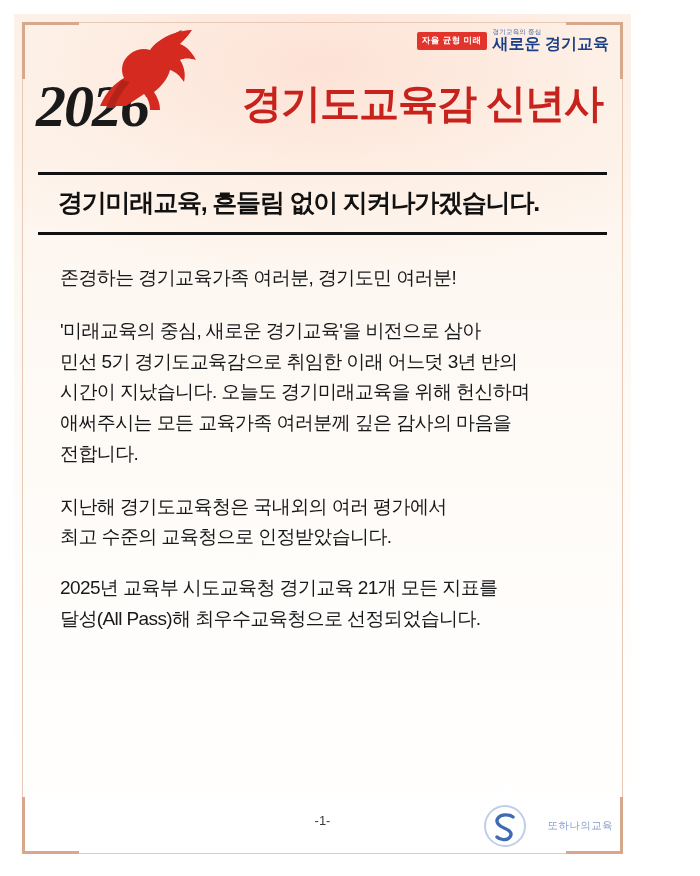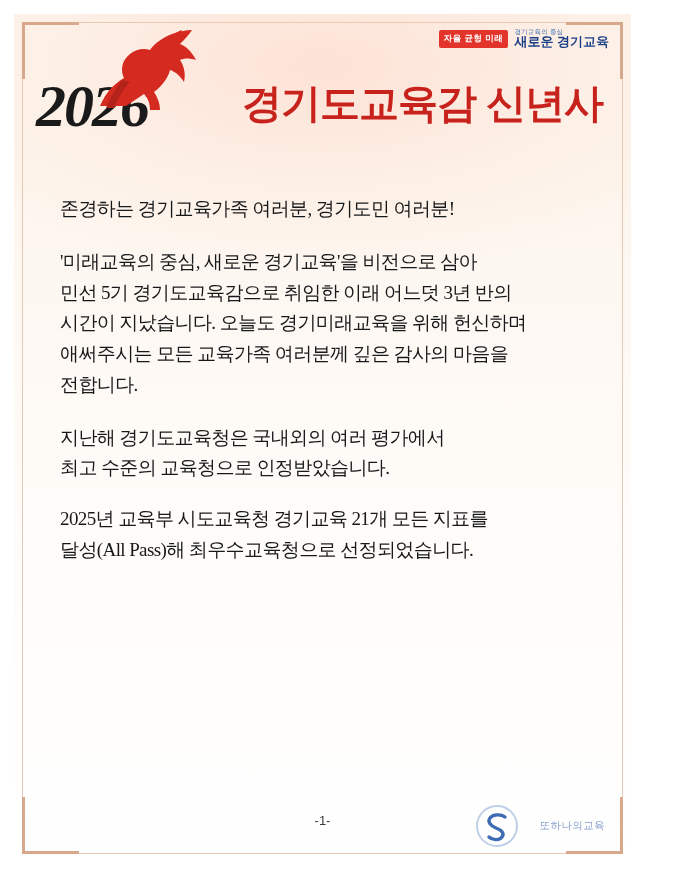--- a/index.html
+++ b/index.html
@@ -65,21 +65,21 @@
     flex-direction: column;
     line-height: 1.15;
   }
   .org-logo .logo-top {
     font-size: 6.5px;
     color: #3a6ab0;
     letter-spacing: 0.2px;
     white-space: nowrap;
   }
   .org-logo .logo-main {
-    font-size: 13px;
+    font-size: 16px;
     font-weight: bold;
     color: #1b3f86;
     white-space: nowrap;
   }
 
   
   .masthead {
     position: relative;
     height: 152px;
   }
@@ -133,21 +133,20 @@
     font-weight: bold;
     color: #111111;
     letter-spacing: -1.2px;
     white-space: nowrap;
   }
 
   
   .body-copy {
     margin: 28px 46px 0 46px;
     color: #17181a;
-    font-family: Liberation Serif, serif;
   }
   .para {
     font-size: 19px;
     line-height: 1.62;
     letter-spacing: -0.6px;
     margin: 0 0 22px 0;
     white-space: pre-line;
   }
   .para.tight { margin-bottom: 20px; }
 
@@ -156,21 +155,21 @@
     position: absolute;
     bottom: 34px;
     left: 0;
     right: 0;
     text-align: center;
     font-size: 13px;
     color: #3b3b3b;
   }
   .watermark {
     position: absolute;
-    right: 26px;
+    right: 18px;
     bottom: 14px;
     display: flex;
     align-items: center;
     gap: 21px;
     opacity: 0.92;
   }
   .wm-mark {
     width: 44px;
     height: 44px;
     position: relative;
@@ -215,20 +214,23 @@
       <div class="year-text">2026</div>
       <svg class="horse" viewBox="0 0 120 86">
         <path fill="#d42a20" d="M8 80 C14 66 22 58 32 52 C28 44 30 34 38 28 C44 23 52 22 58 24 C62 18 70 12 80 8 C86 6 94 4 100 4 C96 10 92 14 88 18 C94 20 100 26 104 34 C98 32 92 32 88 34 C92 40 94 48 92 56 C88 50 84 46 78 44 C76 52 70 60 62 66 C66 72 68 78 68 84 L58 84 C58 78 56 72 52 68 C46 72 40 76 34 80 Z"></path>
         <path fill="#d42a20" d="M74 16 C78 10 84 6 90 4 C88 10 84 14 80 18 Z"></path>
         <path fill="#b3231a" d="M30 54 C24 62 18 72 14 82 L22 82 C26 72 32 62 38 56 Z"></path>
       </svg>
     </div>
     <div class="title-main">경기도교육감 신년사</div>
   </div>
 
+  <div class="subtitle-band">
+    <div class="subtitle">경기미래교육, 흔들림 없이 지켜나가겠습니다.</div>
+  </div>
 
   <div class="body-copy">
     <p class="para">존경하는 경기교육가족 여러분, 경기도민 여러분!</p>
     <p class="para">'미래교육의 중심, 새로운 경기교육'을 비전으로 삼아
 민선 5기 경기도교육감으로 취임한 이래 어느덧 3년 반의
 시간이 지났습니다. 오늘도 경기미래교육을 위해 헌신하며
 애써주시는 모든 교육가족 여러분께 깊은 감사의 마음을
 전합니다.</p>
     <p class="para tight">지난해 경기도교육청은 국내외의 여러 평가에서
 최고 수준의 교육청으로 인정받았습니다.</p>

